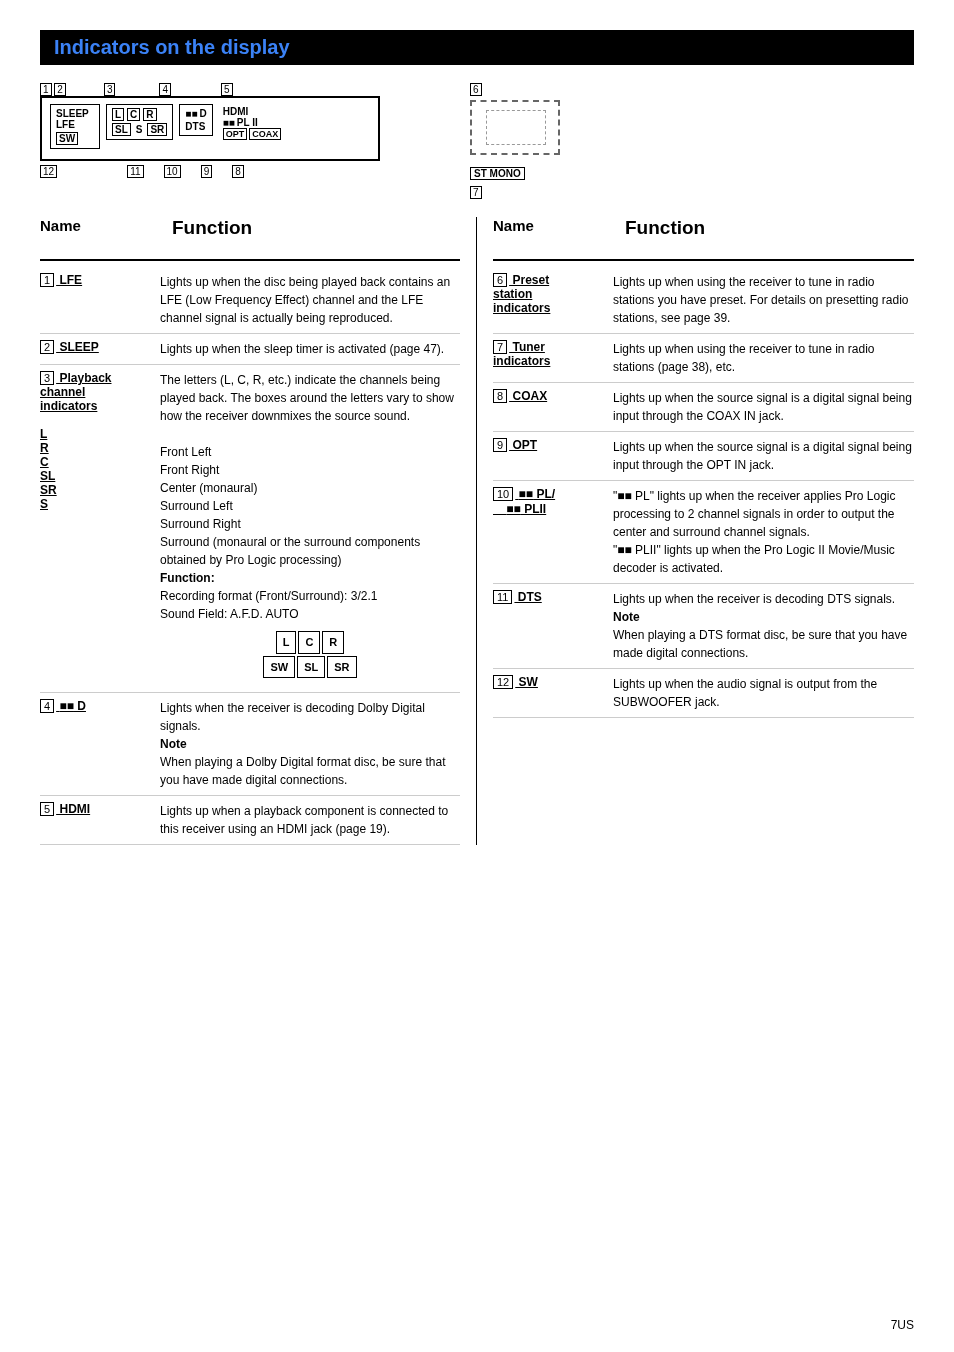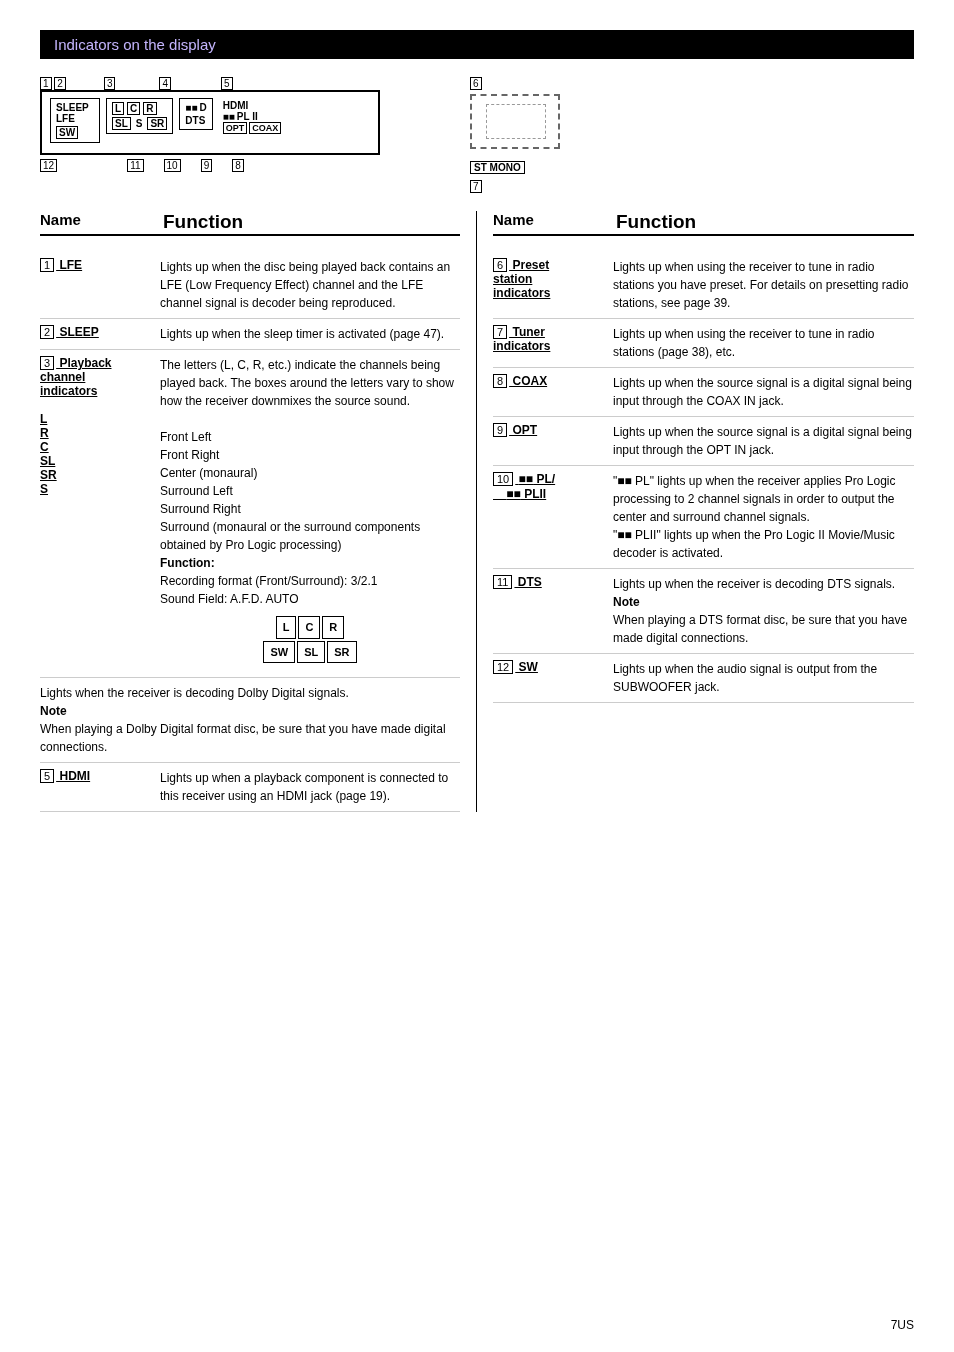--- a/index.html
+++ b/index.html
@@ -6,24 +6,24 @@
     body {
       width: 954px;
       min-height: 1352px;
       background: #fff;
       font-family: Arial, Helvetica, sans-serif;
       font-size: 13px;
       color: #000;
       padding: 30px 40px;
     }
     h1 {
-      font-size: 15px;
-      font-weight: normal;
+      font-size: 20px;
+      font-weight: bold;
       background: #000;
-      color: #c4b5fd;
+      color: #3b82f6;
       padding: 6px 14px;
       margin-bottom: 18px;
       display: inline-block;
       width: 100%;
     }
     .diagram-area {
       display: flex;
       gap: 20px;
       margin-bottom: 18px;
     }
@@ -45,24 +45,24 @@
       width: 50%;
       border-right: 1px solid #000;
       padding-right: 16px;
     }
     .col-right {
       width: 50%;
       padding-left: 16px;
     }
     .col-header {
       display: flex;
-      gap: 3px;
+      gap: 12px;
       border-bottom: 2px solid #000;
-      padding-bottom: 1px;
-      margin-bottom: 16px;
+      padding-bottom: 20px;
+      margin-bottom: 6px;
     }
     .col-header .name-h {
       width: 120px;
       font-size: 15px;
       font-weight: bold;
     }
     .col-header .func-h {
       flex: 1;
       font-size: 19px;
       font-weight: bold;
@@ -230,21 +230,21 @@
     <div class="col-header">
       <div class="name-h">Name</div>
       <div class="func-h">Function</div>
     </div>
 
     <div class="entry">
       <div class="entry-name">
         <span class="num-box">1</span> LFE
       </div>
       <div class="entry-func">
-        Lights up when the disc being played back contains an LFE (Low Frequency Effect) channel and the LFE channel signal is decoder being reproduced.
+        Lights up when the disc being played back contains an LFE (Low Frequency Effect) channel and the LFE channel signal is actually being reproduced.
       </div>
     </div>
 
     <div class="entry">
       <div class="entry-name">
         <span class="num-box">2</span> SLEEP
       </div>
       <div class="entry-func">
         Lights up when the sleep timer is activated (page 47).
       </div>
@@ -281,20 +281,23 @@
           <div class="channel-row">
             <span class="ch-box">SW</span>
               <span class="ch-box">SL</span>
               <span class="ch-box">SR</span>
           </div>
         </div>
       </div>
     </div>
 
     <div class="entry">
+      <div class="entry-name">
+        <span class="num-box">4</span> <span style="font-family:serif;">■■</span> D
+      </div>
       <div class="entry-func">
         Lights when the receiver is decoding Dolby Digital signals.<br>
         <b>Note</b><br>
         When playing a Dolby Digital format disc, be sure that you have made digital connections.
       </div>
     </div>
 
     <div class="entry">
       <div class="entry-name">
         <span class="num-box">5</span> HDMI

